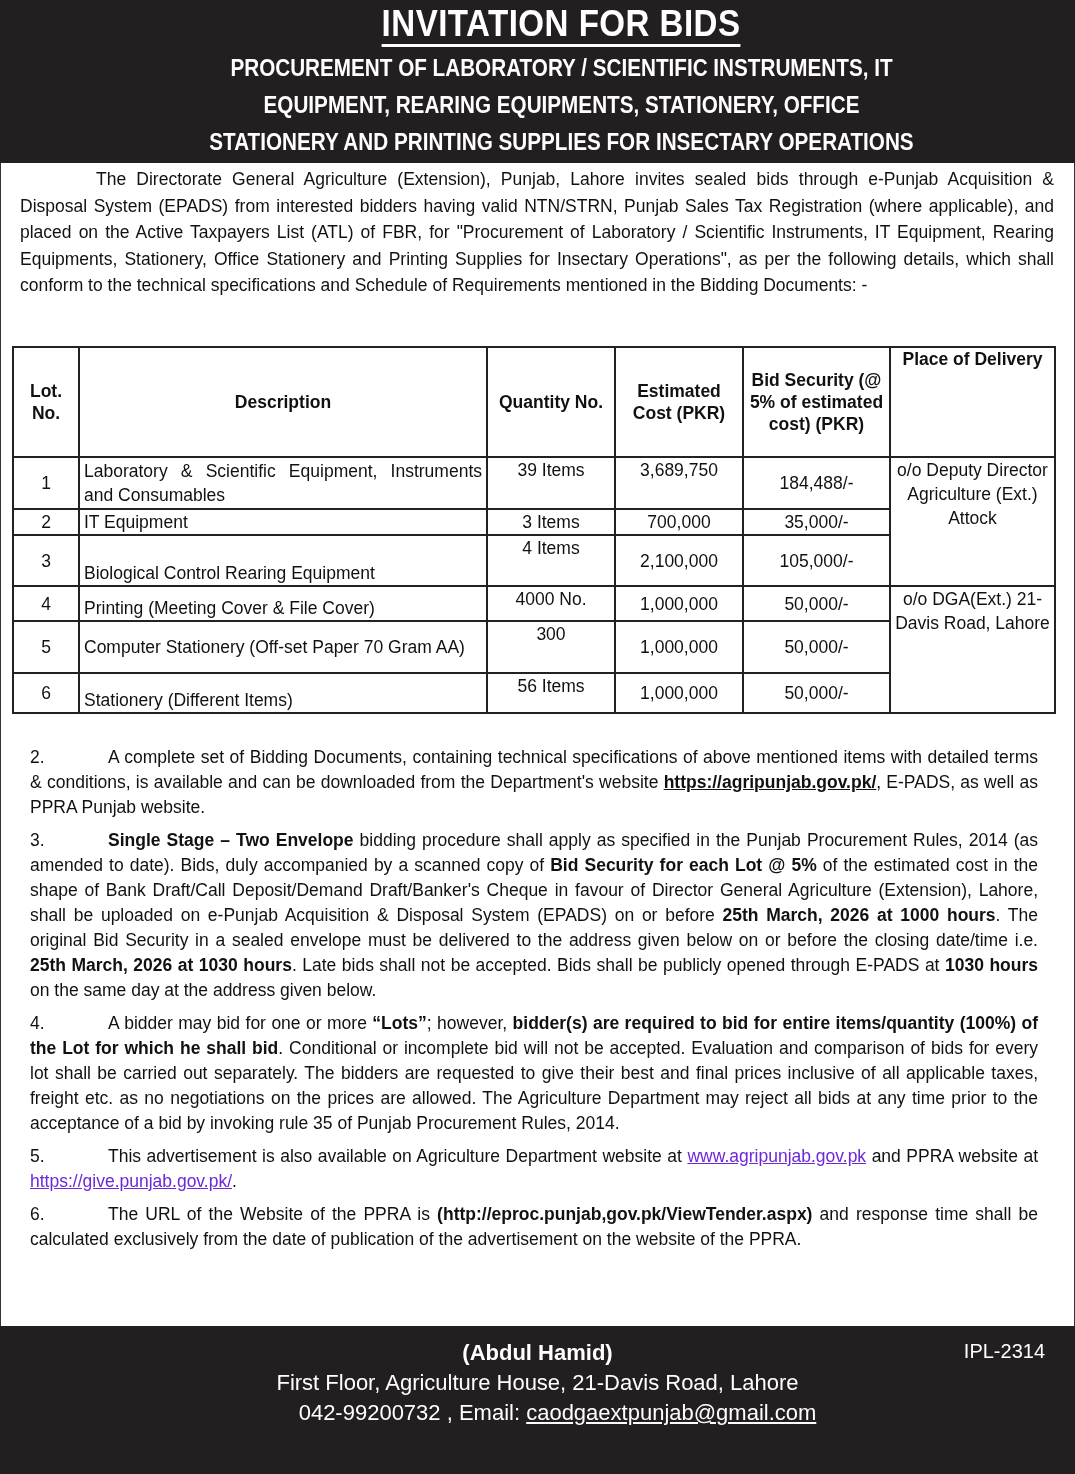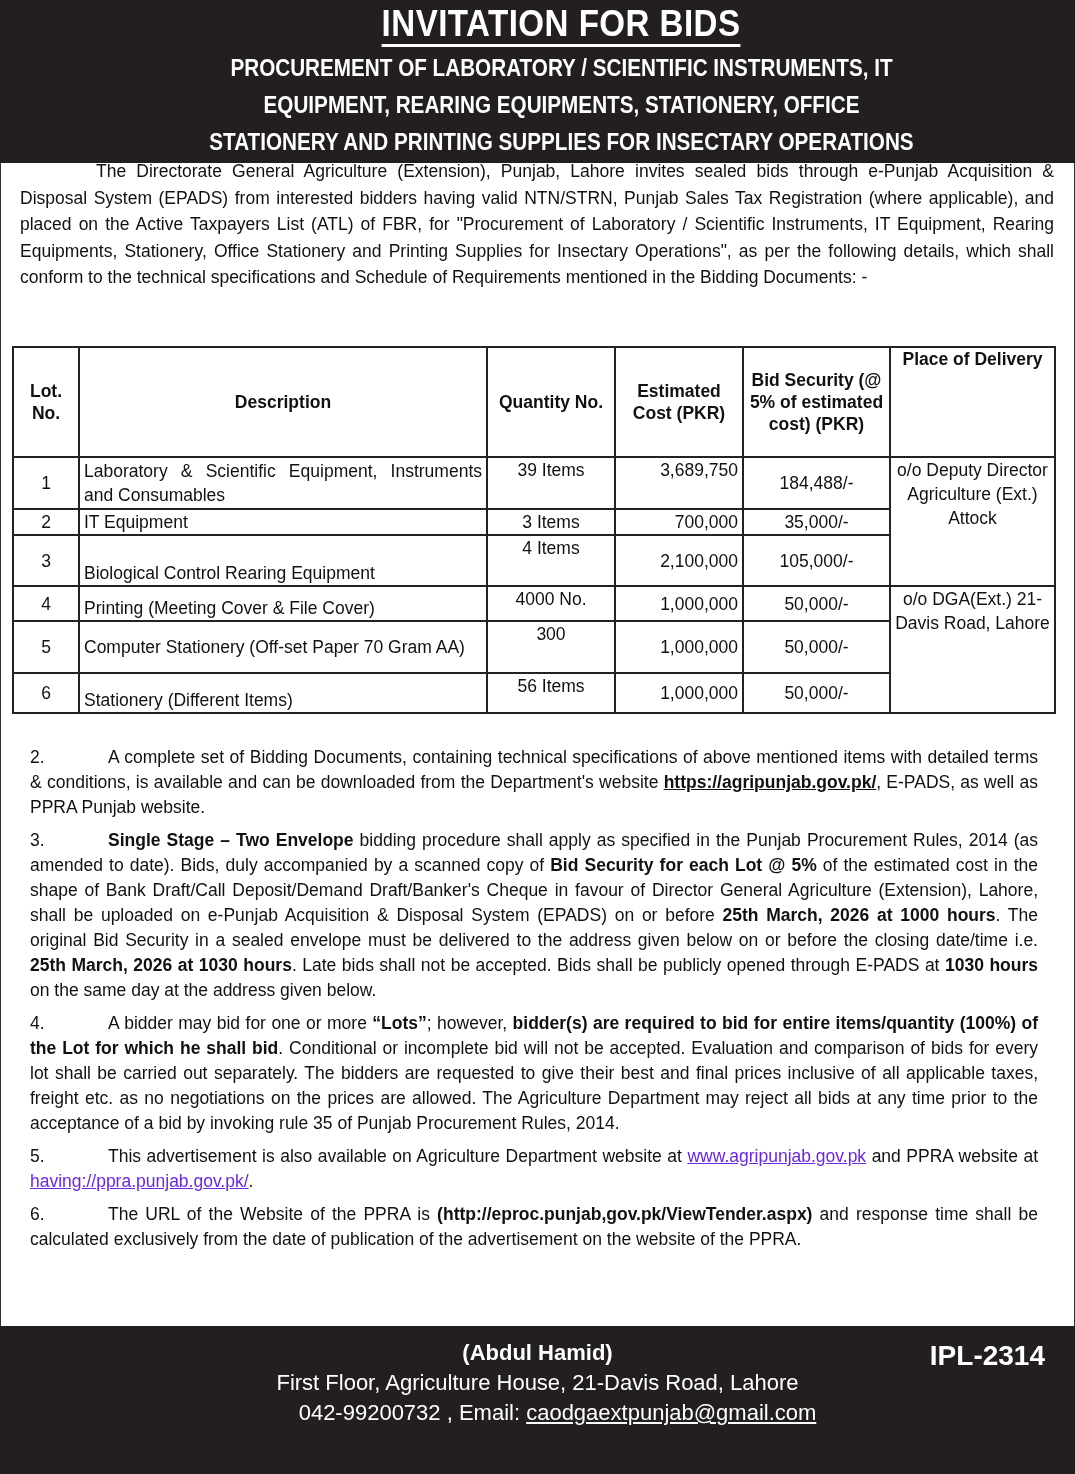--- a/index.html
+++ b/index.html
@@ -1,43 +1,43 @@
 <!DOCTYPE html>
 <html><head>
 <meta charset="utf-8">
 <style>
   html, body { margin:0; padding:0; background:#fff; }
   body { width:1075px; height:1474px; position:relative; overflow:hidden; font-family:"Liberation Sans", sans-serif; color:#111; }
   .frame { position:absolute; left:0; top:0; width:1073px; height:1472px; border:1px solid #333; }
   .header { position:absolute; left:0; top:0; width:1075px; height:163px; background:#231f20; color:#fff; text-align:center;padding-left:24px; }
   .header .title { font-family:"Liberation Sans", sans-serif; font-weight:bold; font-size:36px; letter-spacing:0.5px; margin-top:4px; display:inline-block; border-bottom:3px solid #fff; line-height:40px; transform:scaleX(0.92); }
   .header .sub { font-weight:bold; font-size:23.5px; line-height:31px; margin-top:6px; transform:scaleX(0.88); transform-origin:center; white-space:nowrap; }
-  .intro { position:absolute; left:20px; top:158px; width:1034px; font-size:17.5px; line-height:26.5px; text-align:justify; }
+  .intro { position:absolute; left:20px; top:166px; width:1034px; font-size:17.5px; line-height:26.5px; text-align:justify; }
   .intro p { margin:0; text-indent:76px; }
   table.bids { position:absolute; left:12px; top:346px; width:1044px; border-collapse:collapse; font-size:17.5px; }
   table.bids th, table.bids td { border:2px solid #222; padding:0 4px; }
   table.bids th { font-weight:bold; text-align:center; vertical-align:middle; line-height:22px; height:108px; }
   table.bids td { line-height:24px; }
   .c-lot { width:56px; text-align:center; }
   .c-desc { width:398px; text-align:justify; }
   .c-qty { width:118px; text-align:center; }
-  .c-cost { width:118px; text-align:right; }
+  .c-cost { width:118px; text-align:center; }
   .c-bid { width:137px; text-align:center; }
   .c-place { text-align:center; vertical-align:top; }
   .top { vertical-align:top; } .mid { vertical-align:middle; } .bot { vertical-align:bottom; }
   .body-text { position:absolute; left:22px; top:737px; width:1024px; font-size:17.5px; line-height:25px; text-align:justify; }
   .body-text p { margin:8px; }
   .num { display:inline-block; width:78px; }
   b { font-weight:bold; }
   a.lnk { color:#111; text-decoration:underline; font-weight:bold; }
   a.lnk2 { color:#6d28d9; text-decoration:underline; }
   .footer { position:absolute; left:0; top:1326px; width:1075px; height:192px; background:#231f20; color:#fff; }
   .footer .sig { position:absolute; left:0; width:1075px; text-align:center; font-size:22px; line-height:30px; top:12px; }
   .footer .sig .name { font-weight:bold; }
-  .footer .ref { position:absolute; right:30px; top:14px; font-size:28px; font-weight:bold; }
+  .footer .ref { position:absolute; right:30px; top:14px; font-size:20px; font-weight:normal; }
   .footer a { color:#fff; text-decoration:underline; }
 </style>
 </head>
 <body>
 
 <div class="frame"></div>
 
 <div class="header">
   <div class="title">INVITATION FOR BIDS</div>
   <div class="sub">PROCUREMENT OF LABORATORY / SCIENTIFIC INSTRUMENTS, IT</div>
@@ -112,21 +112,21 @@
   <p>
     <span class="num">2.</span><span>A complete set of Bidding Documents, containing technical specifications of above mentioned items with detailed terms &amp; conditions, is available and can be downloaded from the Department's website </span><a class="lnk">https://agripunjab.gov.pk/</a><span>, E-PADS, as well as PPRA Punjab website.</span>
   </p>
   <p>
     <span class="num">3.</span><b>Single Stage – Two Envelope</b><span> bidding procedure shall apply as specified in the Punjab Procurement Rules, 2014 (as amended to date). Bids, duly accompanied by a scanned copy of </span><b>Bid Security for each Lot @ 5%</b><span> of the estimated cost in the shape of Bank Draft/Call Deposit/Demand Draft/Banker's Cheque in favour of Director General Agriculture (Extension), Lahore, shall be uploaded on e-Punjab Acquisition &amp; Disposal System (EPADS) on or before </span><b>25th March, 2026 at 1000 hours</b><span>. The original Bid Security in a sealed envelope must be delivered to the address given below on or before the closing date/time i.e. </span><b>25th March, 2026 at 1030 hours</b><span>. Late bids shall not be accepted. Bids shall be publicly opened through E-PADS at </span><b>1030 hours</b><span> on the same day at the address given below.</span>
   </p>
   <p>
     <span class="num">4.</span><span>A bidder may bid for one or more </span><b>“Lots”</b><span>; however, </span><b>bidder(s) are required to bid for entire items/quantity (100%) of the Lot for which he shall bid</b><span>. Conditional or incomplete bid will not be accepted. Evaluation and comparison of bids for every lot shall be carried out separately. The bidders are requested to give their best and final prices inclusive of all applicable taxes, freight etc. as no negotiations on the prices are allowed. The Agriculture Department may reject all bids at any time prior to the acceptance of a bid by invoking rule 35 of Punjab Procurement Rules, 2014.</span>
   </p>
   <p>
-    <span class="num">5.</span><span>This advertisement is also available on Agriculture Department website at </span><a class="lnk2">www.agripunjab.gov.pk</a><span> and PPRA website at </span><a class="lnk2">having://ppra.punjab.gov.pk/</a><span>.</span>
+    <span class="num">5.</span><span>This advertisement is also available on Agriculture Department website at </span><a class="lnk2">www.agripunjab.gov.pk</a><span> and PPRA website at </span><a class="lnk2">https://give.punjab.gov.pk/</a><span>.</span>
   </p>
   <p>
     <span class="num">6.</span><span>The URL of the Website of the PPRA is </span><b>(http://eproc.punjab,gov.pk/ViewTender.aspx)</b><span> and response time shall be calculated exclusively from the date of publication of the advertisement on the website of the PPRA.</span>
   </p>
 </div>
 
 <div class="footer">
   <div class="sig">
     <div class="name">(Abdul Hamid)</div>
     <div>First Floor, Agriculture House, 21-Davis Road, Lahore</div>

